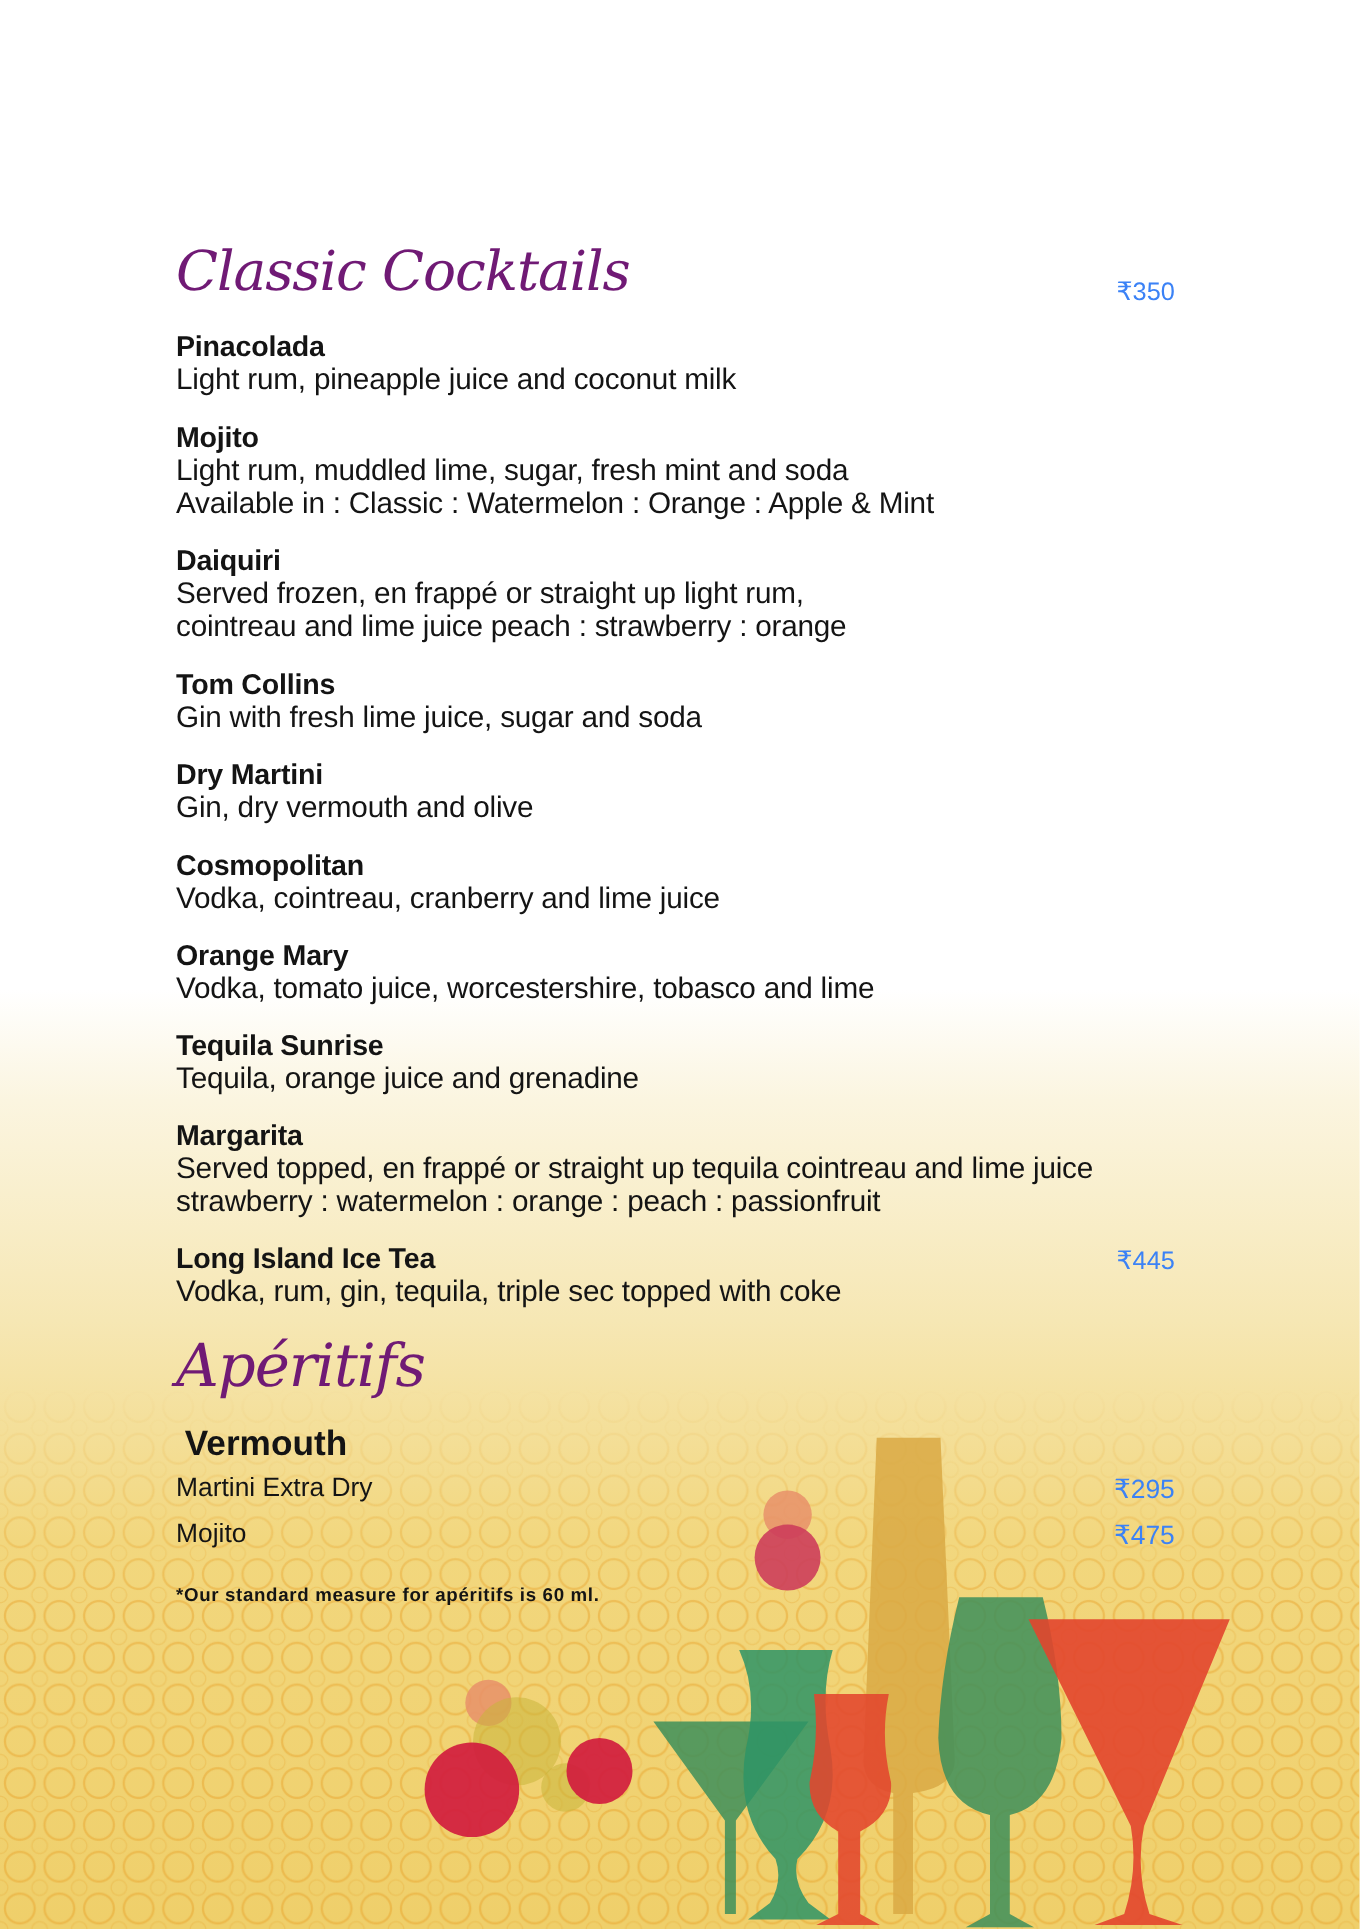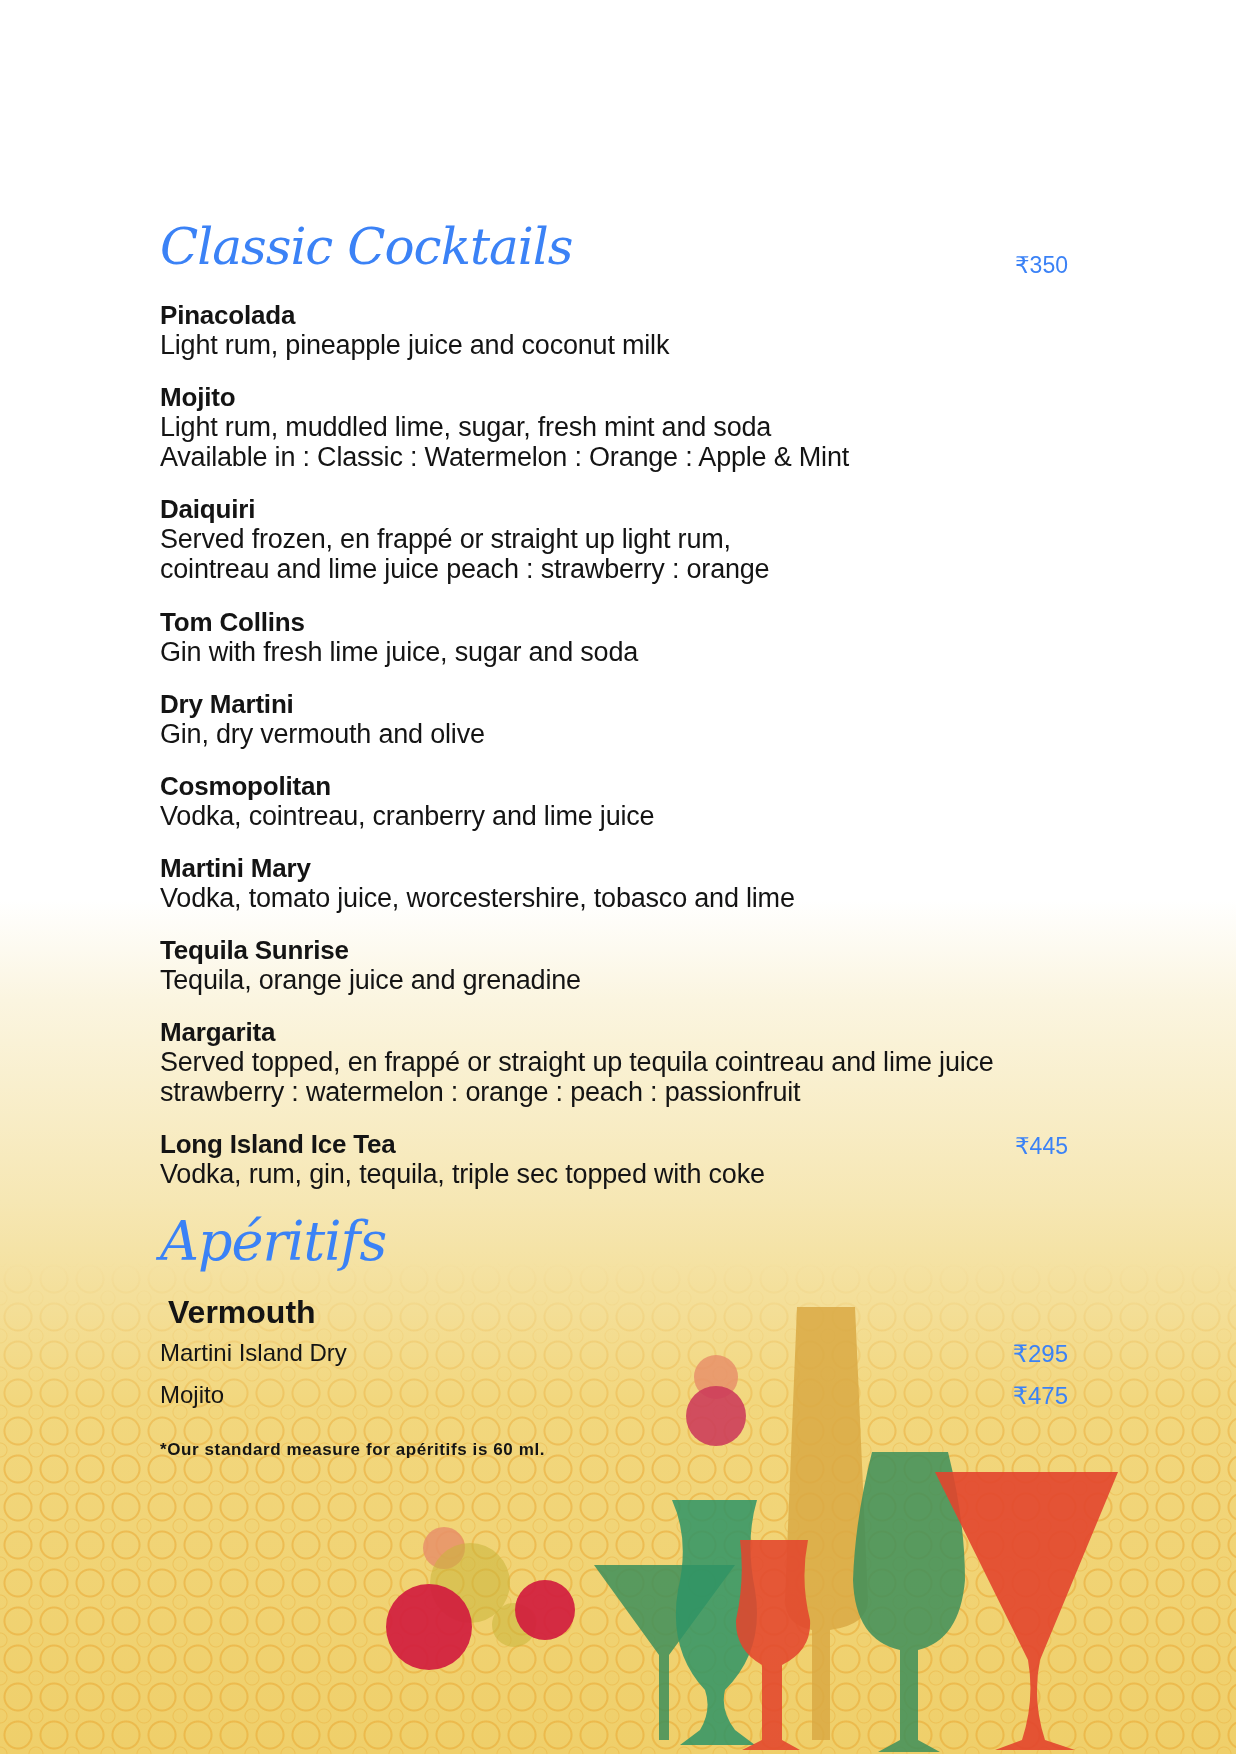--- a/index.html
+++ b/index.html
@@ -12,21 +12,21 @@
     position:absolute; left:0; right:0; top:1260px; bottom:0; pointer-events:none;
     background-image:
       radial-gradient(circle at 50% 50%, transparent 12px, rgba(232,160,40,0.45) 13px, rgba(232,160,40,0.45) 14px, transparent 15px),
       radial-gradient(circle at 50% 50%, transparent 6px, rgba(232,160,40,0.30) 7px, transparent 8px);
     background-size:36px 38px, 36px 38px;
     background-position:0 0, 18px 19px;
     -webkit-mask-image: linear-gradient(to bottom, transparent 0, #000 200px);
             mask-image: linear-gradient(to bottom, transparent 0, #000 200px);
   }
   .section-title {
-    position:absolute; left:160px; color:#3b82f6;
+    position:absolute; left:160px; color:#701a75;
     font-family:"DejaVu Serif", serif; font-style:italic; font-weight:normal;
     font-size:50px; letter-spacing:-1px; white-space:nowrap;
   }
   .price { position:absolute; right:168px; font-size:23px; color:#3b82f6; white-space:nowrap; }
   .item { position:absolute; left:160px; width:900px; }
   .item-name { font-weight:bold; font-size:26px; line-height:30px; letter-spacing:-0.2px; }
   .item-desc { font-size:27px; line-height:30px; letter-spacing:-0.2px; }
   .sub-head { position:absolute; left:168px; font-weight:bold; font-size:32px; }
   .aperitif { position:absolute; left:160px; font-size:24px; }
   .footnote { position:absolute; left:160px; font-size:17px; font-weight:bold; letter-spacing:0.6px;text-align:center; }
@@ -106,21 +106,21 @@
   <div class="item-name">Dry Martini</div>
   <div class="item-desc">Gin, dry vermouth and olive</div>
 </div>
 
 <div class="item" style="top:771px;">
   <div class="item-name">Cosmopolitan</div>
   <div class="item-desc">Vodka, cointreau, cranberry and lime juice</div>
 </div>
 
 <div class="item" style="top:853px;">
-  <div class="item-name">Martini Mary</div>
+  <div class="item-name">Orange Mary</div>
   <div class="item-desc">Vodka, tomato juice, worcestershire, tobasco and lime</div>
 </div>
 
 <div class="item" style="top:935px;">
   <div class="item-name">Tequila Sunrise</div>
   <div class="item-desc">Tequila, orange juice and grenadine</div>
 </div>
 
 <div class="item" style="top:1017px;">
   <div class="item-name">Margarita</div>
@@ -130,19 +130,19 @@
 
 <div class="item" style="top:1129px;">
   <div class="item-name">Long Island Ice Tea</div>
   <div class="item-desc">Vodka, rum, gin, tequila, triple sec topped with coke</div>
 </div>
 <div class="price" style="top:1133px;">₹445</div>
 
 <div class="section-title" style="top:1210px; font-size:54px;">Apéritifs</div>
 <div class="sub-head" style="top:1294px;">Vermouth</div>
 
-<div class="aperitif" style="top:1339px;">Martini Island Dry</div>
+<div class="aperitif" style="top:1339px;">Martini Extra Dry</div>
 <div class="price" style="top:1340px; font-size:24px;">₹295</div>
 
 <div class="aperitif" style="top:1381px;">Mojito</div>
 <div class="price" style="top:1382px; font-size:24px;">₹475</div>
 
 <div class="footnote" style="top:1440px;">*Our standard measure for apéritifs is 60 ml.</div>
 
 </body></html>

